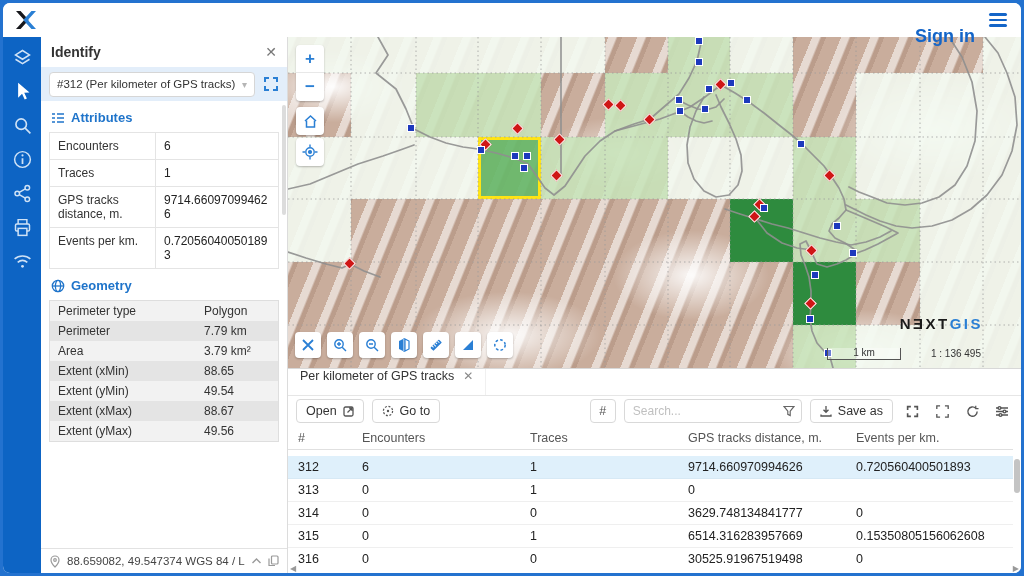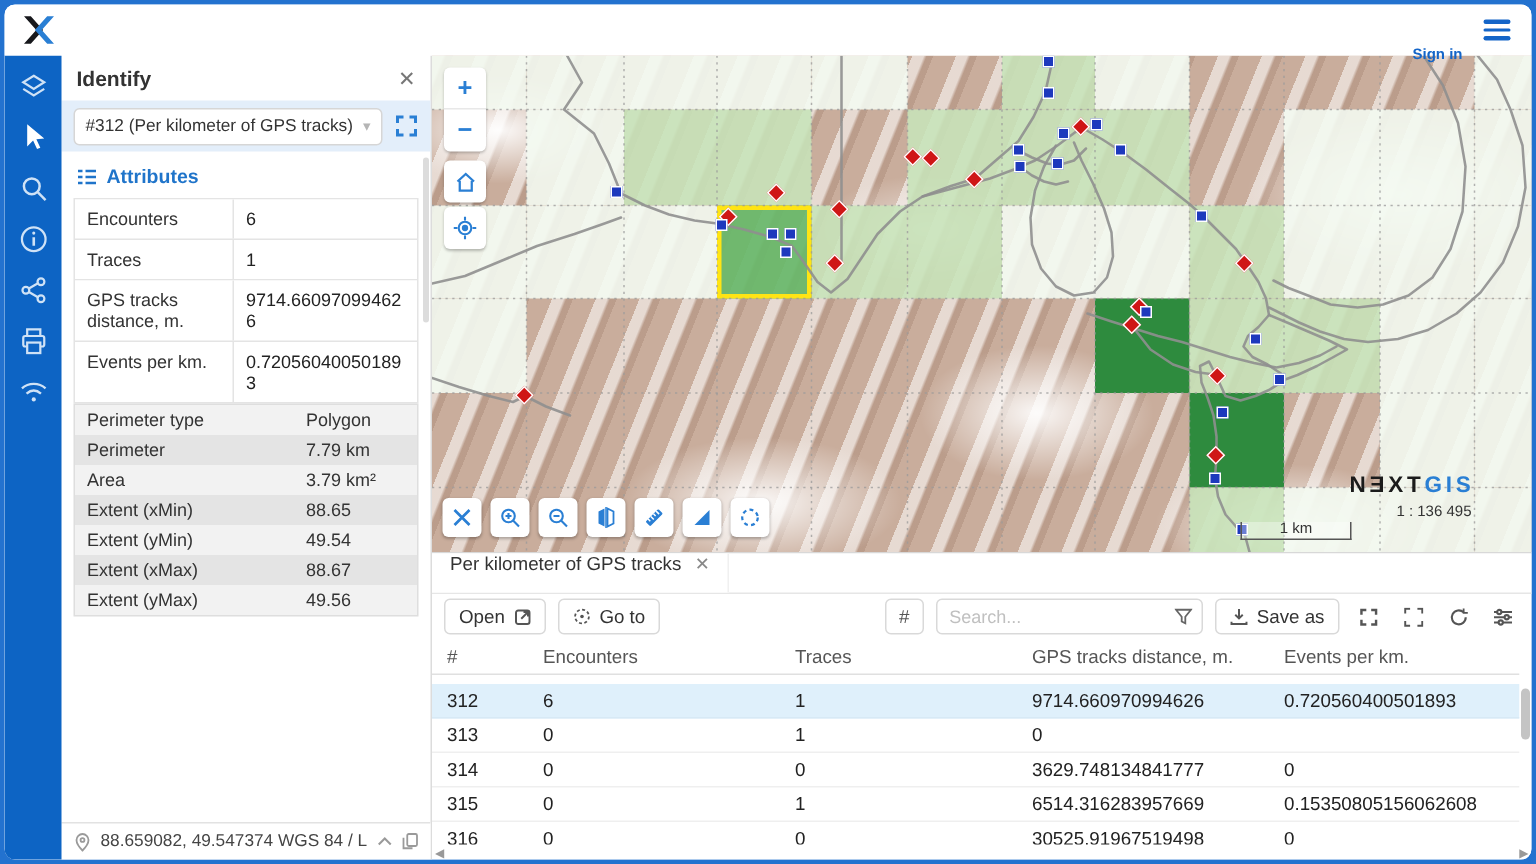--- a/index.html
+++ b/index.html
@@ -4,21 +4,21 @@
 <style>
   * { margin:0; padding:0; box-sizing:border-box; font-family:"Liberation Sans", sans-serif; }
   html,body { width:1024px; height:576px; background:#2372cf; overflow:hidden; }
   .app { position:absolute; inset:0; border:3px solid #2372cf; border-radius:10px; overflow:hidden; background:#fff; }
 
   
   .header { position:absolute; left:0; right:0; top:0; height:34px; background:#fff; display:flex; align-items:center; z-index:30; }
   .logo-x { width:22px; height:20px; margin-left:12px; }
   .app-title { margin-left:10px; color:#1465c8; font-size:14px; font-weight:bold; }
   .header-right { margin-left:auto; display:flex; align-items:center; gap:14px; margin-right:14px; }
-  .signin { color:#1465c8; font-size:10px; font-weight:bold; cursor:pointer;margin-top:32px; }
+  .signin { color:#1465c8; font-size:18px; font-weight:bold; cursor:pointer;margin-top:32px; }
   .burger { display:flex; flex-direction:column; gap:3px; cursor:pointer; }
   .burger span { width:18px; height:2.5px; background:#1465c8; border-radius:2px; }
 
   
   .rail { position:absolute; left:0; top:34px; bottom:0; width:38px; background:#0d64c4; display:flex; flex-direction:column; align-items:center; padding-top:10px; gap:13px; z-index:25; }
   .rail svg { width:21px; height:21px; display:block; }
 
   
   .panel { position:absolute; left:38px; top:34px; bottom:0; width:247px; background:#fff; border-right:1px solid #dcdcdc; z-index:20; }
   .panel-head { height:30px; display:flex; align-items:center; padding:0 10px; }
@@ -72,21 +72,21 @@
   .zoom-pair { left:8px; top:8px; width:28px; height:56px; flex-direction:column; }
   .zoom-pair .zp { height:28px; width:100%; display:flex; align-items:center; justify-content:center; font-size:17px; font-weight:bold; color:#2a7fd4; cursor:pointer; }
   .zoom-pair .zp:first-child { border-bottom:1px solid #e8e8e8; }
   .btn-home { left:8px; top:70px; width:28px; height:28px; }
   .btn-locate { left:8px; top:101px; width:28px; height:28px; }
   .map-toolbar { position:absolute; left:7px; bottom:10px; display:flex; gap:6px; z-index:10; }
   .map-toolbar .tbtn { width:26px; height:26px; background:#fff; border-radius:4px; box-shadow:0 1px 2px rgba(0,0,0,.25); display:flex; align-items:center; justify-content:center; color:#2a7fd4; cursor:pointer; }
   .brand { position:absolute; right:38px; bottom:36px; z-index:9; font-size:15px; font-weight:bold; letter-spacing:2.5px; }
   .brand .bk { color:#1b1b1b; } .brand .bl { color:#2a7fd4; }
   .scalebar { position:absolute; right:120px; bottom:8px; z-index:9; width:74px; height:12px; border-left:1.5px solid #555; border-right:1.5px solid #555; border-bottom:1.5px solid #555; text-align:center; font-size:10px; color:#333; line-height:10px; background:rgba(255,255,255,.35); }
-  .scaleratio { position:absolute; right:40px; bottom:21px; z-index:9; font-size:10px; color:#333; }
+  .scaleratio { position:absolute; right:40px; bottom:9px; z-index:9; font-size:10px; color:#333; }
 
   
   .bottom { position:absolute; left:0; right:0; top:331px; bottom:0; background:#fff; border-top:1px solid #d8d8d8; }
   .tabbar { height:27px; display:flex; align-items:stretch; border-bottom:1px solid #e6e6e6; background:#fff; }
   .tab { display:flex; align-items:flex-start; gap:9px; padding:0 12px; font-size:12.5px; color:#333; background:#fff; border-right:1px solid #f0f0f0; cursor:pointer; }
   .tab .x { color:#888; font-size:12px; }
   .ttoolbar { height:30px; display:flex; align-items:center; padding:0 8px; gap:8px; }
   .btn { height:24px; border:1px solid #d9d9d9; border-radius:4px; background:#fff; display:flex; align-items:center; gap:6px; padding:0 9px; font-size:12.5px; color:#333; cursor:pointer; }
   .btn svg { display:block; }
   .ttoolbar .spacer { flex:1; }
@@ -193,20 +193,28 @@
         <div class="kv-row">
           <div class="kv-label">GPS tracks distance, m.</div>
           <div class="kv-value">9714.660970994626</div>
         </div>
         <div class="kv-row">
           <div class="kv-label">Events per km.</div>
           <div class="kv-value">0.720560400501893</div>
         </div>
       </div>
 
+    <div class="section-link">
+      <svg width="14" height="14" viewBox="0 0 14 14" fill="none" stroke="#1f74ca" stroke-width="1.3">
+          <circle cx="7" cy="7" r="5.7"></circle>
+          <ellipse cx="7" cy="7" rx="2.6" ry="5.7"></ellipse>
+          <path d="M1.5 7 h11"></path>
+        </svg>
+      <span>Geometry</span>
+    </div>
     <div class="geo-table" id="geo-table">
         <div class="geo-row even">
           <div class="geo-label">Perimeter type</div>
           <div class="geo-value">Polygon</div>
         </div>
         <div class="geo-row odd">
           <div class="geo-label">Perimeter</div>
           <div class="geo-value">7.79 km</div>
         </div>
         <div class="geo-row even">

